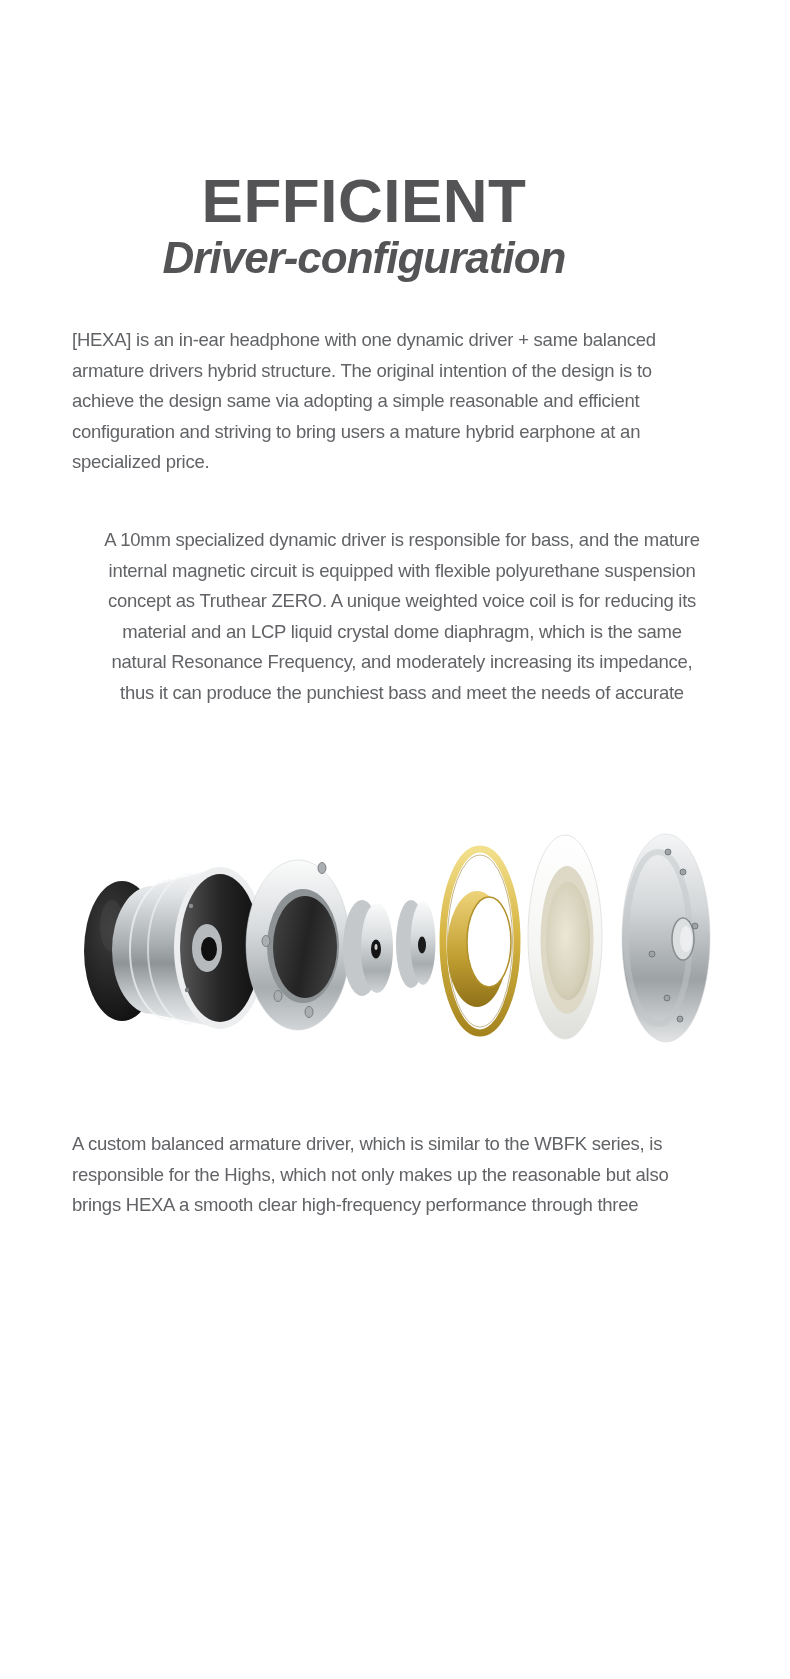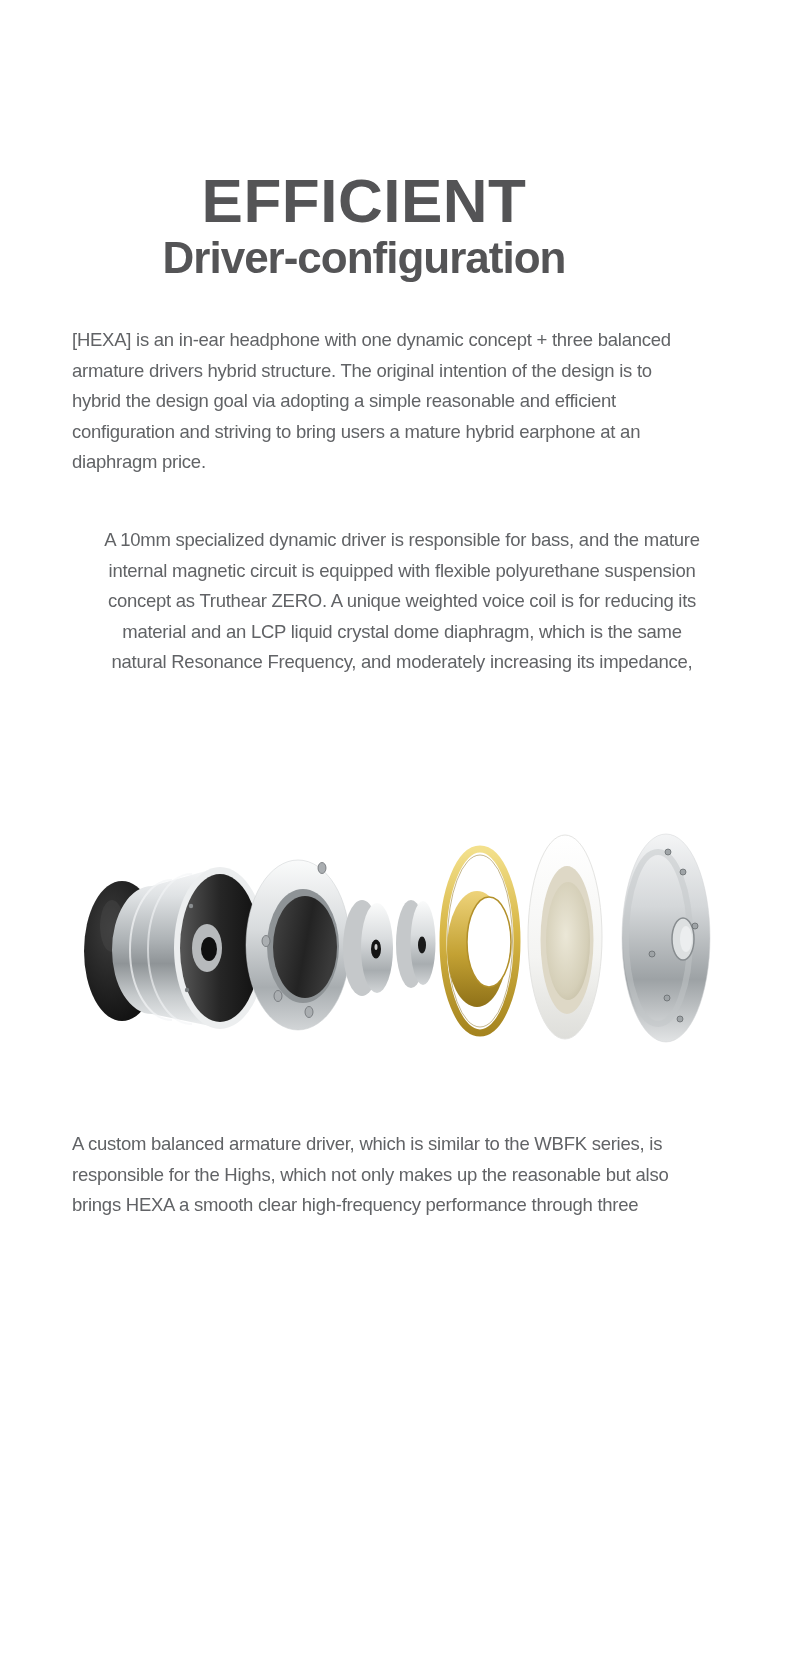--- a/index.html
+++ b/index.html
@@ -12,21 +12,21 @@
     font-family:"Liberation Sans","DejaVu Sans",sans-serif;
   }
   .page-title{
     position:absolute;left:0;top:128px;width:728px;
     font-size:62px;font-weight:700;line-height:1;
     color:#545456;letter-spacing:0.5px;text-align:center;
   }
   .page-subtitle{
     position:absolute;left:0;top:199px;width:728px;
     font-size:44px;font-weight:700;line-height:1;
-    color:#545456;letter-spacing:-1px;text-align:center;
+    color:#545456;letter-spacing:-1px;text-align:center;font-style:italic;
   }
   .para{
     position:absolute;left:72px;width:660px;
     font-size:18.5px;line-height:30.6px;letter-spacing:-0.25px;
     color:#616366;
   }
   .para .line{white-space:pre;}
   .p1{top:325px;}
   .p2{top:525px;text-align:center;}
   .p3{top:1129px;}
@@ -36,33 +36,34 @@
 </style>
 </head>
 <body>
 
 <div class="page">
 
   <h1 class="page-title">EFFICIENT</h1>
   <h2 class="page-subtitle">Driver-configuration</h2>
 
   <div class="para p1">
-      <div class="line">[HEXA] is an in-ear headphone with one dynamic concept + three balanced</div>
+      <div class="line">[HEXA] is an in-ear headphone with one dynamic driver + same balanced</div>
       <div class="line">armature drivers hybrid structure. The original intention of the design is to</div>
-      <div class="line">hybrid the design goal via adopting a simple reasonable and efficient</div>
+      <div class="line">achieve the design same via adopting a simple reasonable and efficient</div>
       <div class="line">configuration and striving to bring users a mature hybrid earphone at an</div>
-      <div class="line">diaphragm price.</div>
+      <div class="line">specialized price.</div>
     </div>
 
   <div class="para p2">
       <div class="line">A 10mm specialized dynamic driver is responsible for bass, and the mature</div>
       <div class="line">internal magnetic circuit is equipped with flexible polyurethane suspension</div>
       <div class="line">concept as Truthear ZERO. A unique weighted voice coil is for reducing its</div>
       <div class="line">material and an LCP liquid crystal dome diaphragm, which is the same</div>
       <div class="line">natural Resonance Frequency, and moderately increasing its impedance,</div>
+      <div class="line">thus it can produce the punchiest bass and meet the needs of accurate</div>
     </div>
 
   <div class="fig1">
     <svg width="660" height="302" viewBox="0 0 660 302">
       <defs>
         <linearGradient id="gMetalV" x1="0" y1="0" x2="0" y2="1">
           <stop offset="0" stop-color="#f7f8f9"></stop>
             <stop offset="0.18" stop-color="#dfe2e4"></stop>
           <stop offset="0.45" stop-color="#aeb3b6"></stop>
             <stop offset="0.6" stop-color="#8f9497"></stop>

